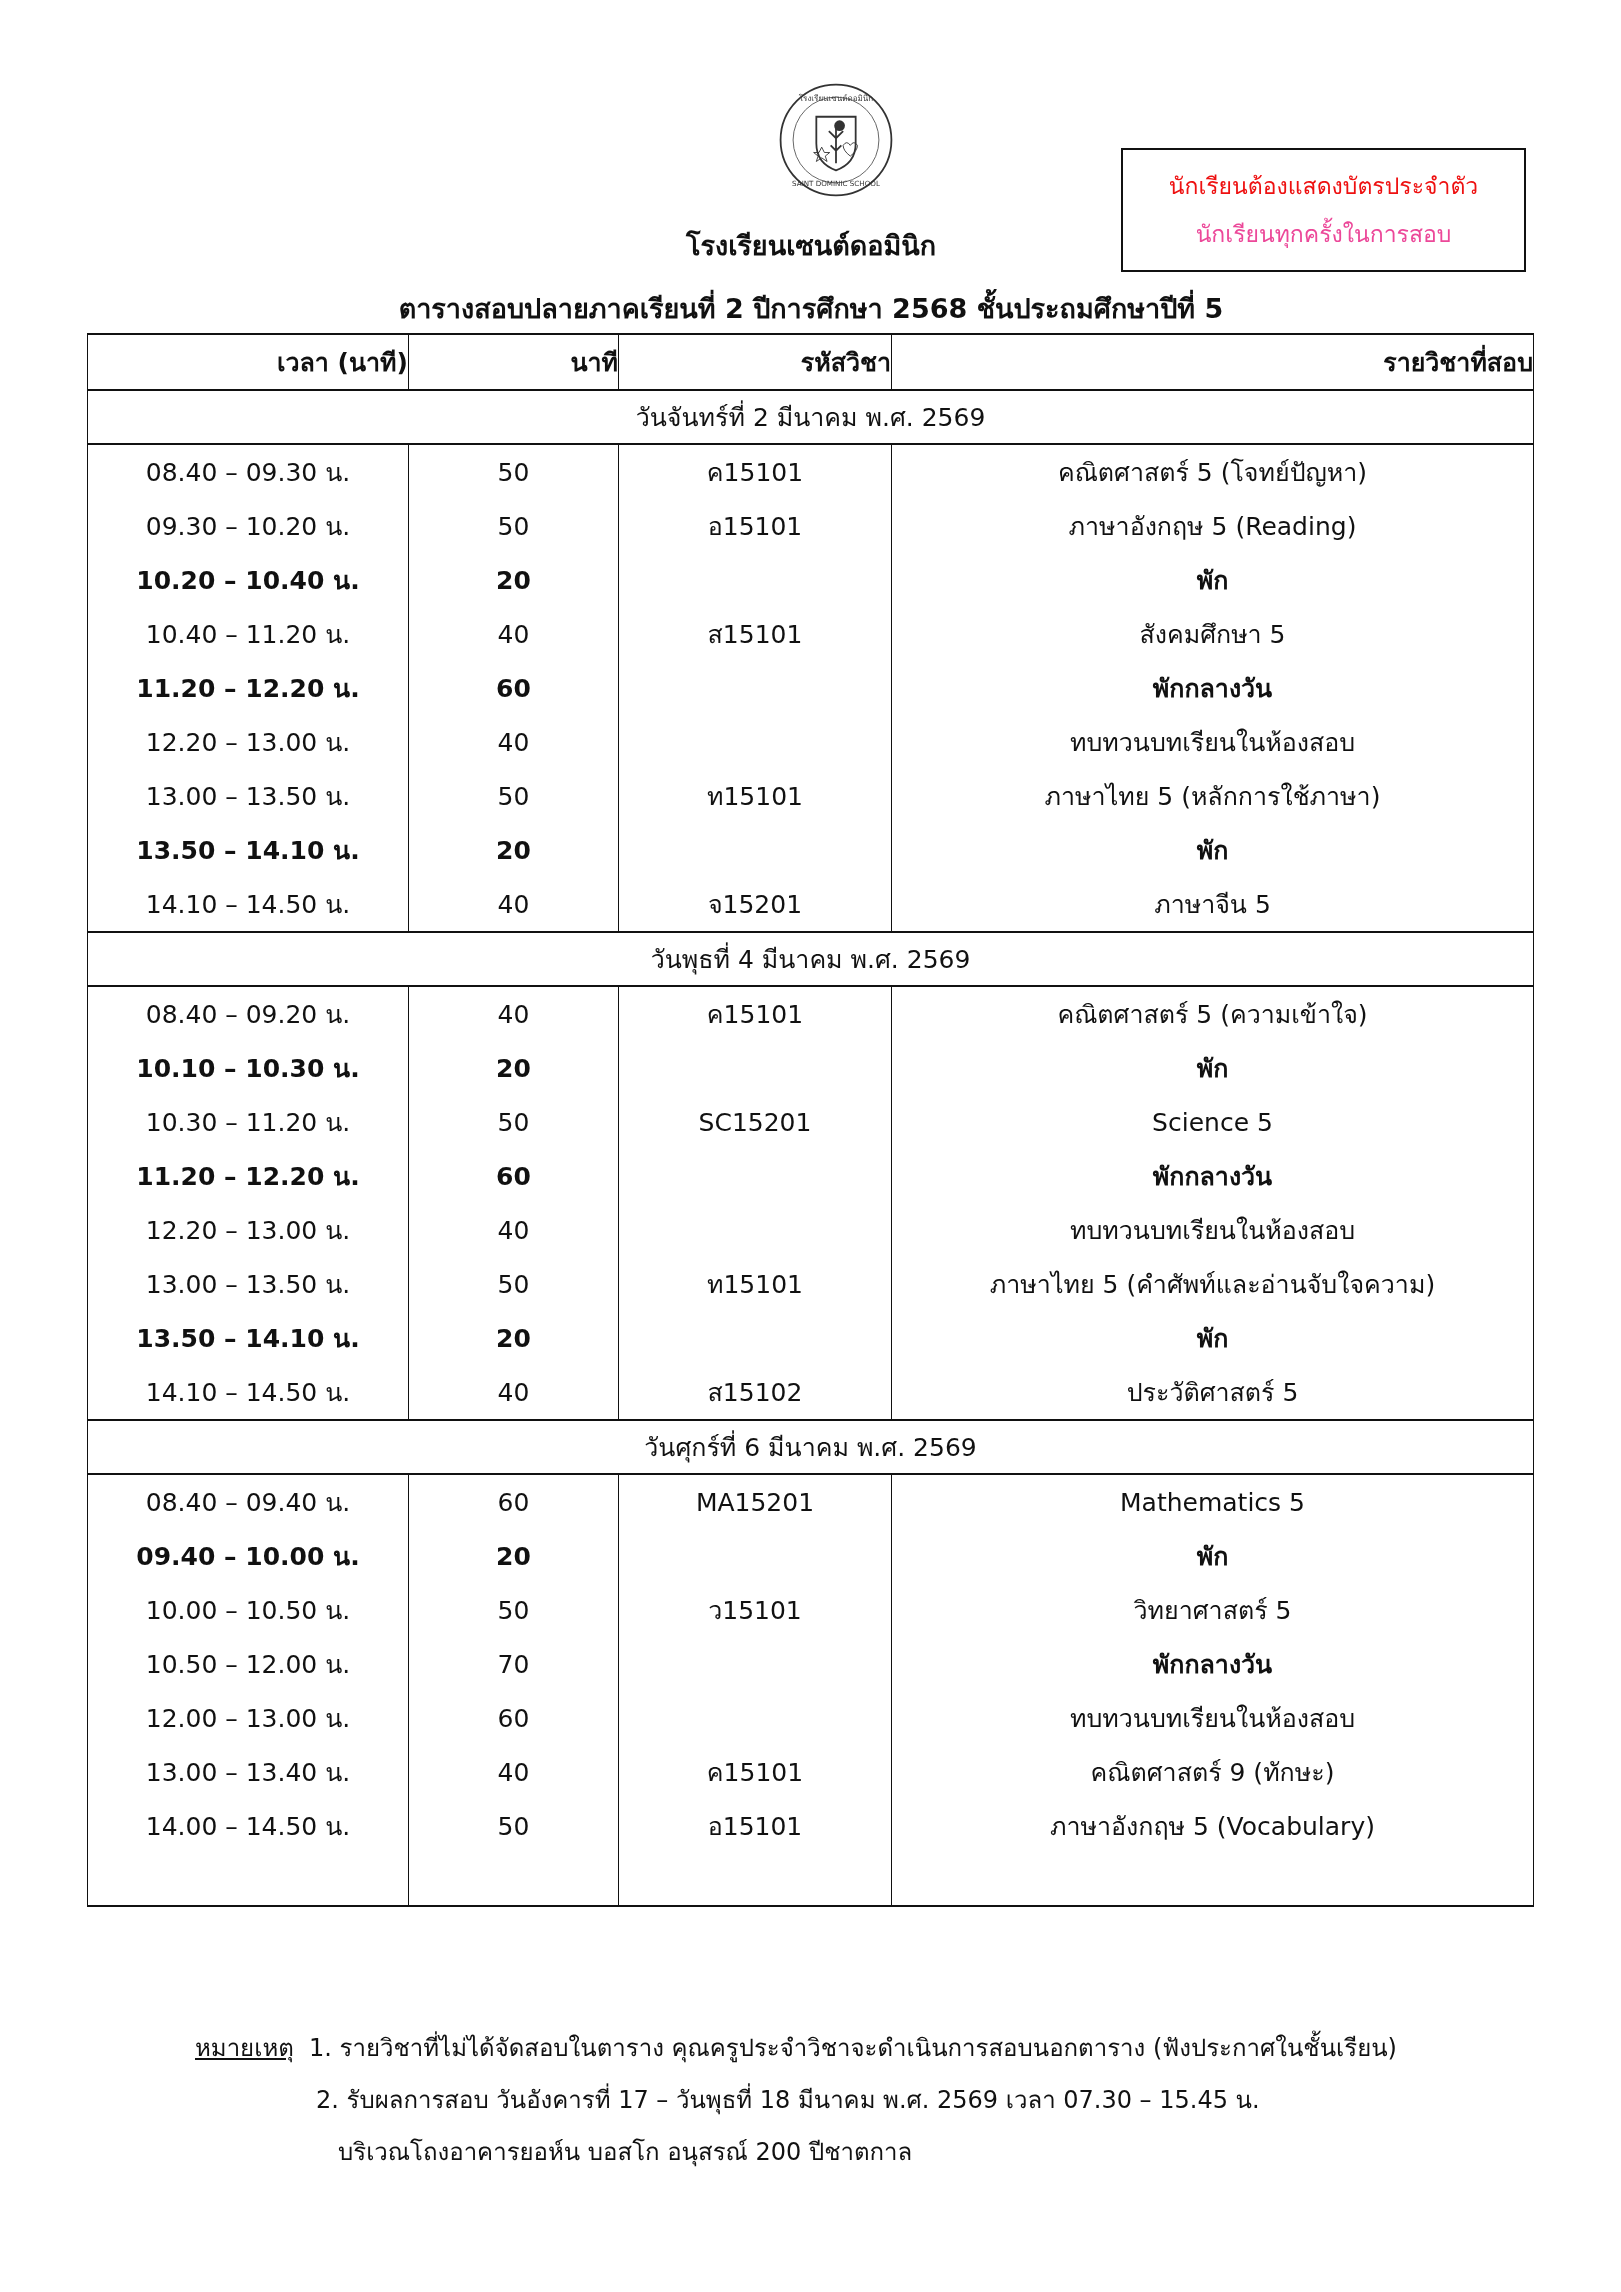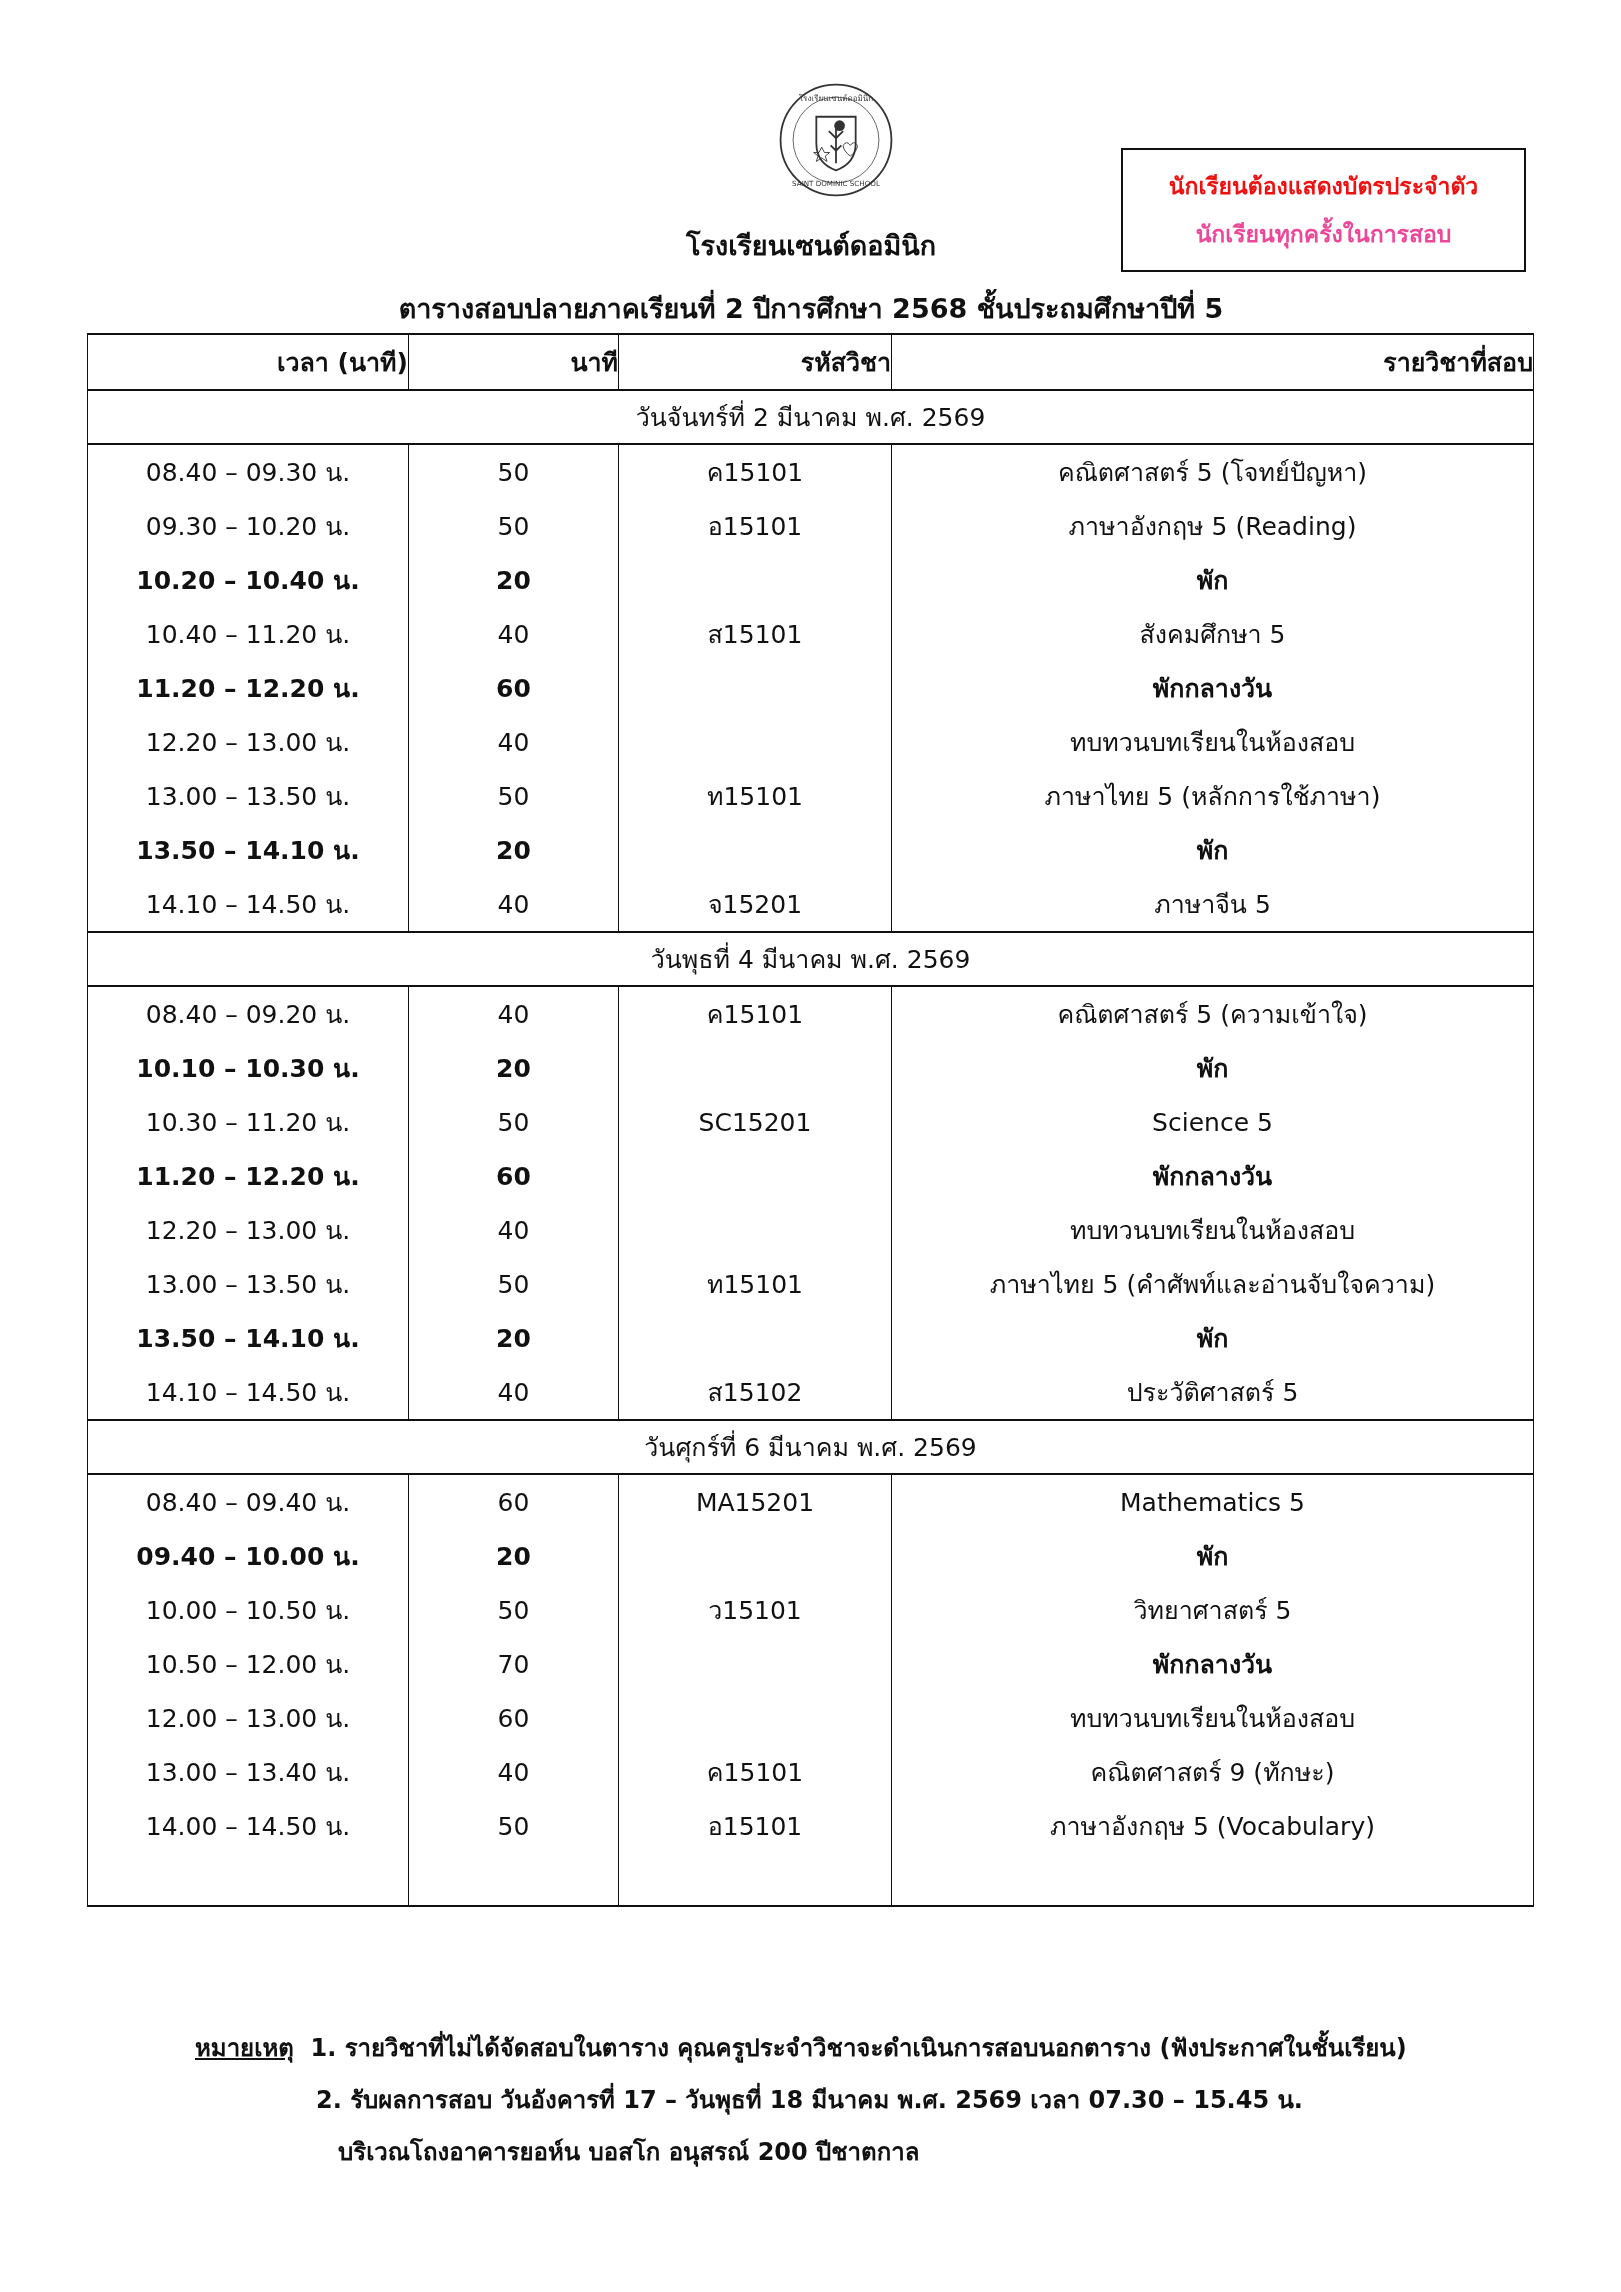--- a/index.html
+++ b/index.html
@@ -6,34 +6,34 @@
   body { width:1622px; height:2293px; position:relative; overflow:hidden;
          font-family:"DejaVu Sans", "Liberation Sans", sans-serif; color:#111; }
   .logo { position:absolute; left:777px; top:81px; width:118px; height:118px; }
   .school-name { position:absolute; left:0; width:1622px; top:224px; text-align:center;
                  font-size:27px; font-weight:bold; }
   .doc-title { position:absolute; left:0; width:1622px; top:287px; text-align:center;
                font-size:27px; font-weight:bold; }
   .notice-box { position:absolute; left:1121px; top:148px; width:405px; height:124px;
                 border:2.7px solid #111; box-sizing:border-box; display:flex; flex-direction:column;
                 justify-content:center; align-items:center; gap:12.5px; }
-  .notice-line { color:#ee1111; font-size:23px; font-weight:bold; }
+  .notice-line { color:#ee1111; font-size:23px; font-weight:normal; }
   table.sched { position:absolute; left:87px; top:333px; width:1446px; border-collapse:collapse;
                 table-layout:fixed; }
   table.sched td, table.sched th { border-left:1.8px solid #111; border-right:1.8px solid #111;
                 text-align:center; vertical-align:middle; padding:0; height:54px; font-size:25px; }
   table.sched th { border-top:2.7px solid #111; border-bottom:2.7px solid #111; font-weight:bold; height:54px;text-align:right; }
   tr.day td { border-top:2.7px solid #111; border-bottom:2.7px solid #111; font-weight:normal; height:52px; }
   tr.r td { font-weight:normal; }
   tr.r.bold td { font-weight:bold; }
   tr.r td.subj.bold { font-weight:bold; }
   tr.last td { border-bottom:2.7px solid #111; }
   tr.spacer td { height:52px; }
   .col-time { width:321px; } .col-min { width:210px; } .col-code { width:273px; } .col-subj { width:642px; }
-  .footer { position:absolute; left:195px; top:2022px; font-size:24px; font-weight:bold; line-height:52px; }
+  .footer { position:absolute; left:195px; top:2022px; font-size:24px; font-weight:normal; line-height:52px; }
   .footer .label { text-decoration:underline; }
   .footer .l2 { padding-left:121px; }
   .footer .l3 { padding-left:143px; }
 </style>
 </head>
 <body>
 
 <svg class="logo" viewBox="0 0 132 132">
   <circle cx="66" cy="66" r="62" fill="none" stroke="#333" stroke-width="2"></circle>
   <circle cx="66" cy="66" r="48" fill="none" stroke="#555" stroke-width="1"></circle>

